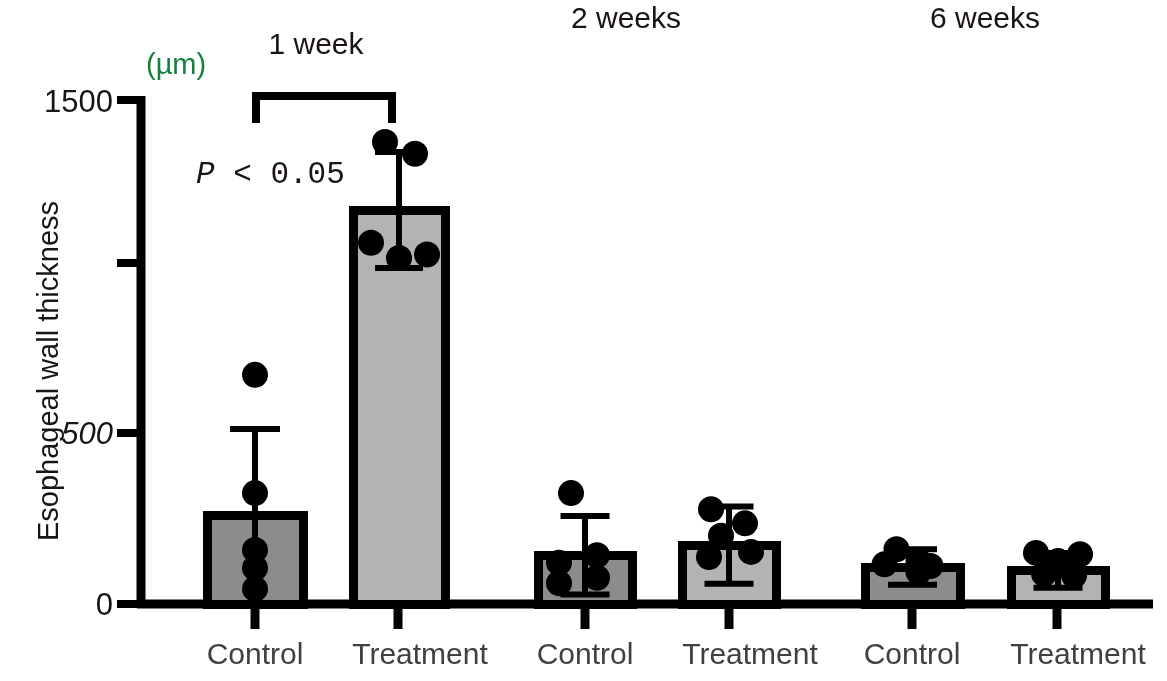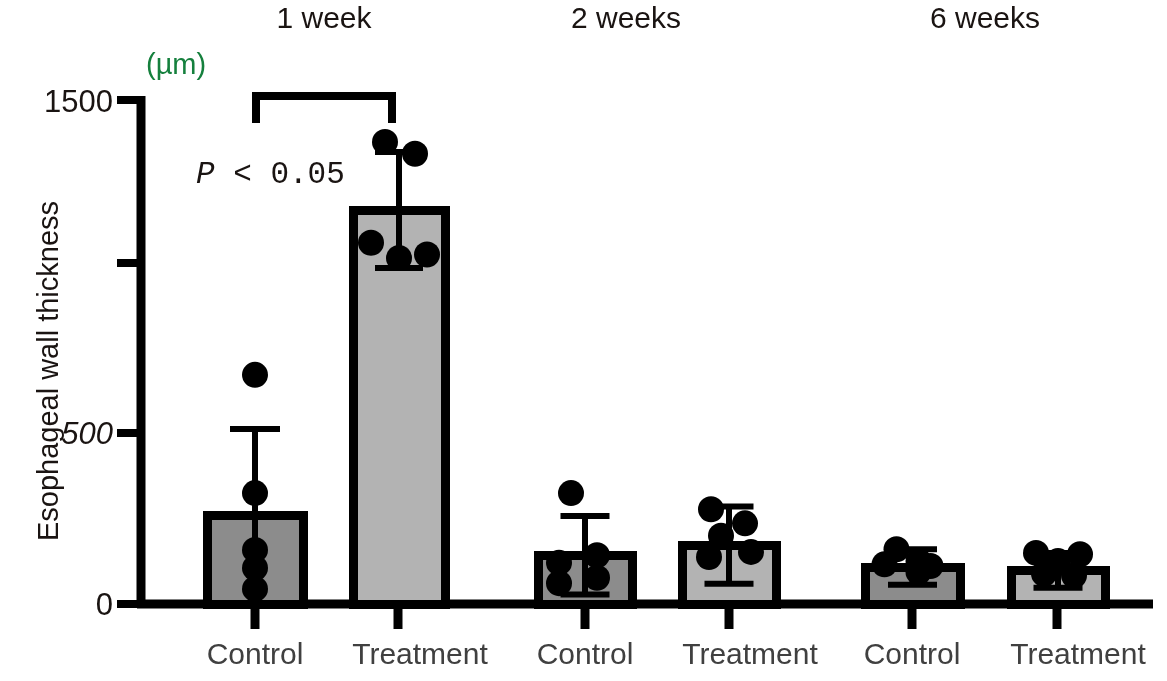--- a/index.html
+++ b/index.html
@@ -89,21 +89,21 @@
     position: absolute;
     left: 0;
     top: 0;
   }
 </style>
 </head>
 <body>
 
 <div id="figure">
 
-  <div class="grp-header" style="left:224px; width:200px;">1 week</div>
+  <div class="grp-header" style="left:216px; width:200px;margin-top:26px;">1 week</div>
   <div class="grp-header" style="left:526px; width:200px;">2 weeks</div>
   <div class="grp-header" style="left:885px; width:200px;">6 weeks</div>
 
   <div id="unit-label">(µm)</div>
 
   <div id="y-axis-title">Esophageal wall thickness</div>
 
   <div class="tick-label-wrap" style="top:86px;">
     <div class="tick-label">1500</div>
   </div>

